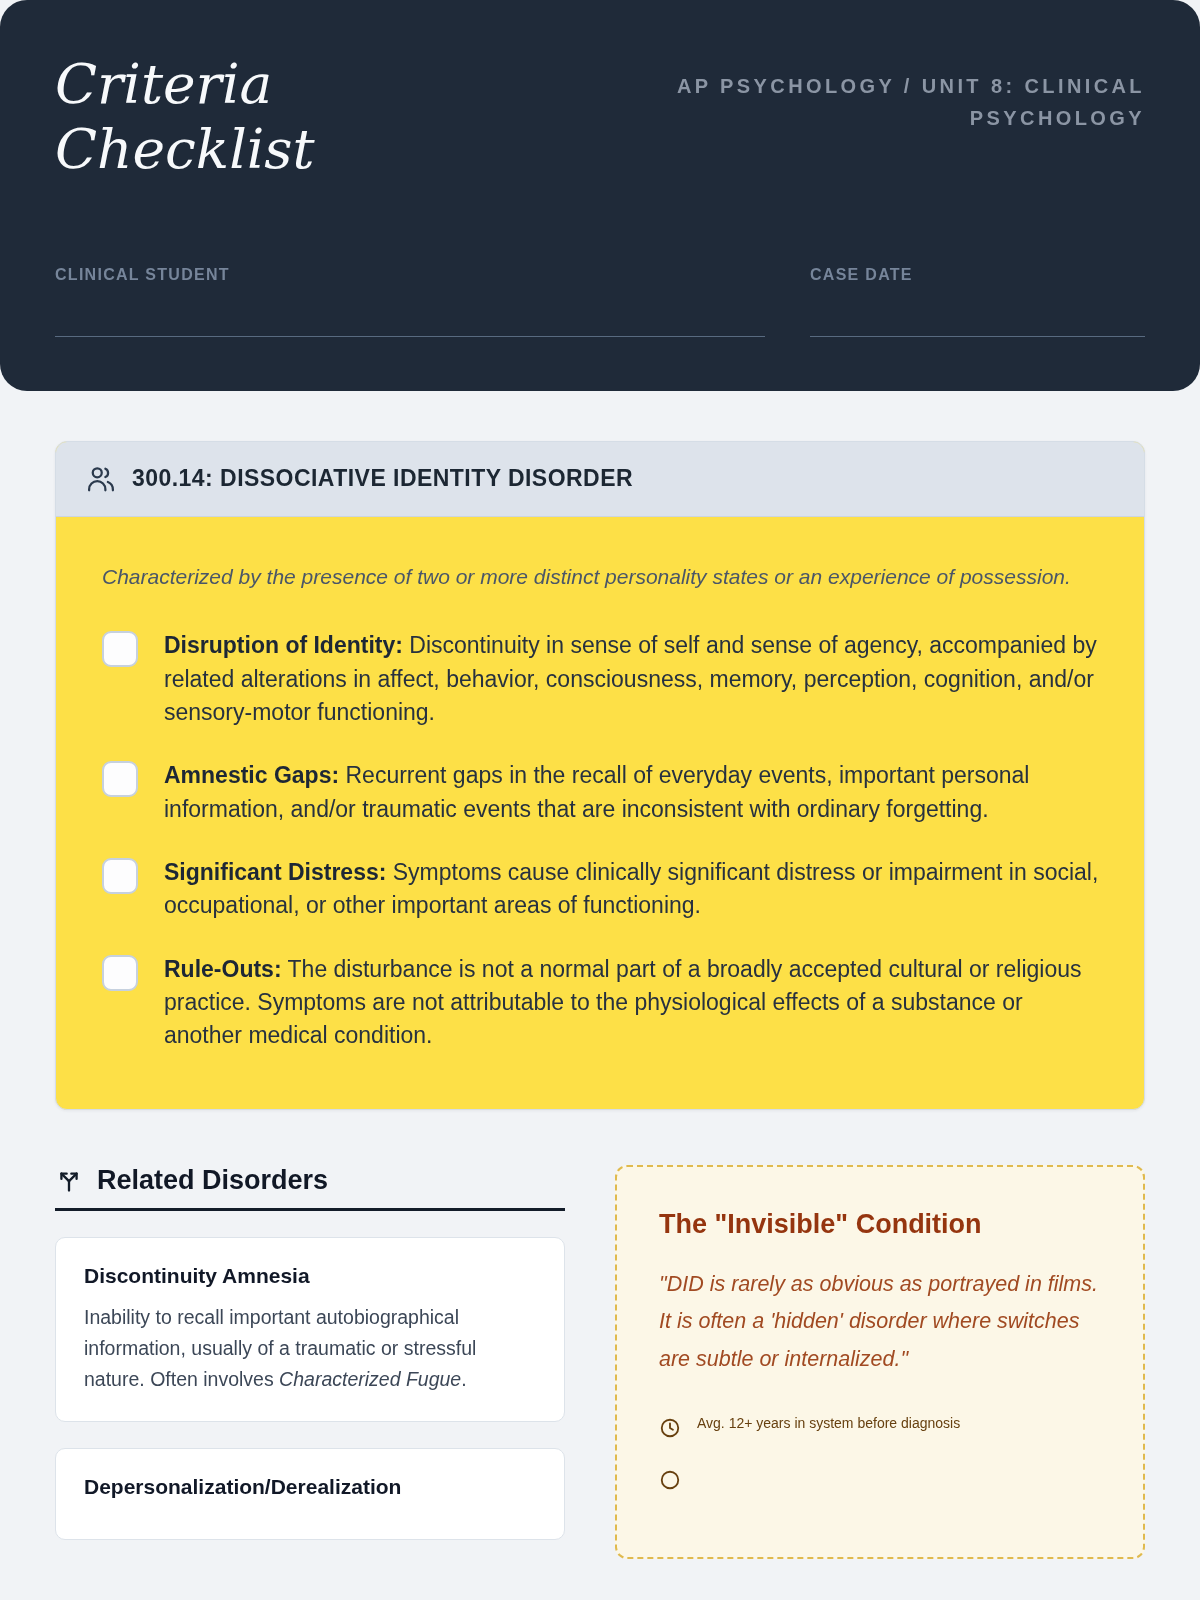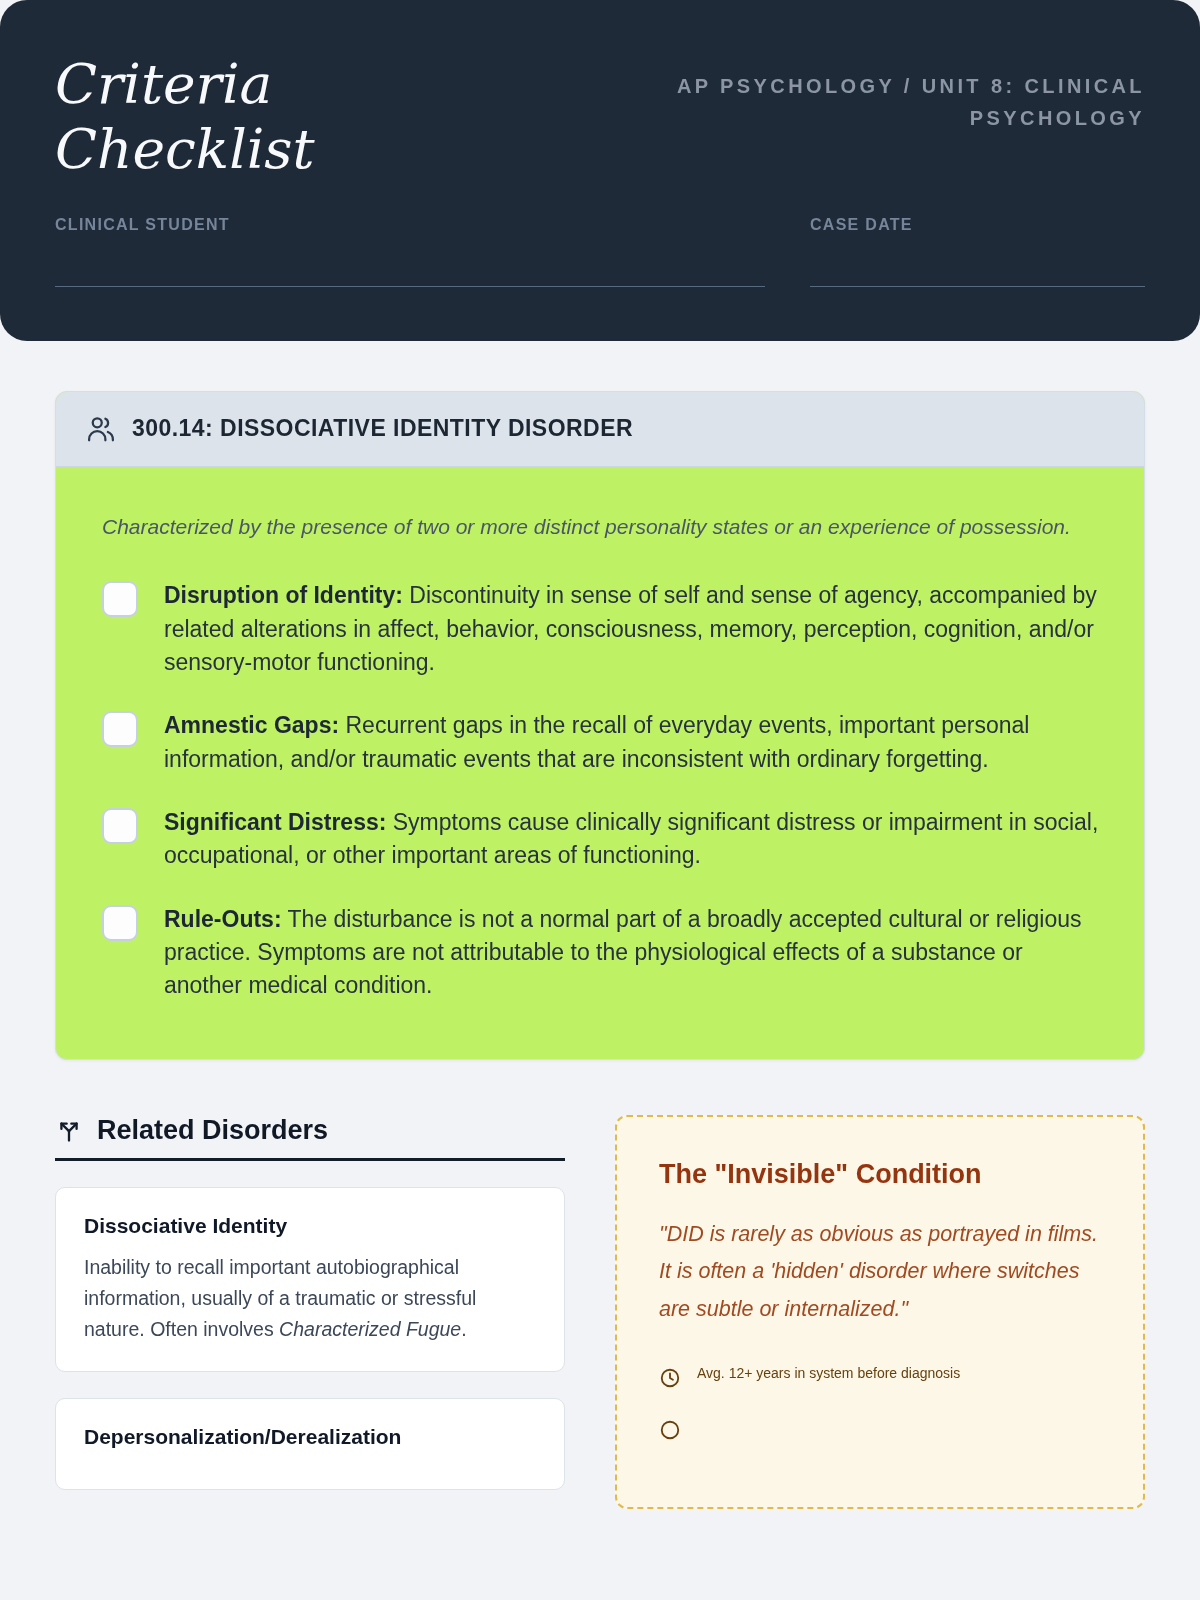--- a/index.html
+++ b/index.html
@@ -36,41 +36,41 @@
     font-size: 20px;
     font-weight: 600;
     letter-spacing: 0.17em;
     line-height: 1.6;
     color: #8b95a4;
     margin-top: 18px;
   }
   .fields-row {
     display: flex;
     gap: 45px;
-    margin-top: 34px;
+    margin-top: 84px;
   }
   .field-student { flex: 0 0 710px; }
   .field-date { flex: 1 1 auto; }
   .field-label {
     font-size: 16px;
     font-weight: 700;
     letter-spacing: 0.08em;
     color: #76859a;
   }
   .field-line {
     margin-top: 52px;
     border-bottom: 1px solid #586a80;
     height: 1px;
   }
 
   
   .page-body { padding: 50px 55px 0 55px; }
 
   .criteria-card {
-    background: #bef264;
+    background: #fde047;
     border: 1px solid #d5dde6;
     border-radius: 12px;
     overflow: hidden;
     box-shadow: 0 1px 3px rgba(30,42,57,0.06);
   }
   .card-header {
     background: #dde3eb;
     padding: 22px 30px;
     display: flex;
     align-items: center;
@@ -262,21 +262,21 @@
             <path d="M12 13L5.5 6.5"></path>
             <path d="M12 13l6.5-6.5"></path>
             <path d="M5.5 11V6.5H10"></path>
             <path d="M18.5 11V6.5H14"></path>
           </svg>
         </span>
         <h3>Related Disorders</h3>
       </div>
 
       <div class="mini-card">
-        <h4>Dissociative Identity</h4>
+        <h4>Discontinuity Amnesia</h4>
         <p><span>Inability to recall important autobiographical information, usually of a traumatic or stressful nature. Often involves </span><em>Characterized Fugue</em><span>.</span></p>
       </div>
 
       <div class="mini-card">
         <h4>Depersonalization/Derealization</h4>
       </div>
     </div>
 
     <aside class="col-right">
       <div class="callout">

